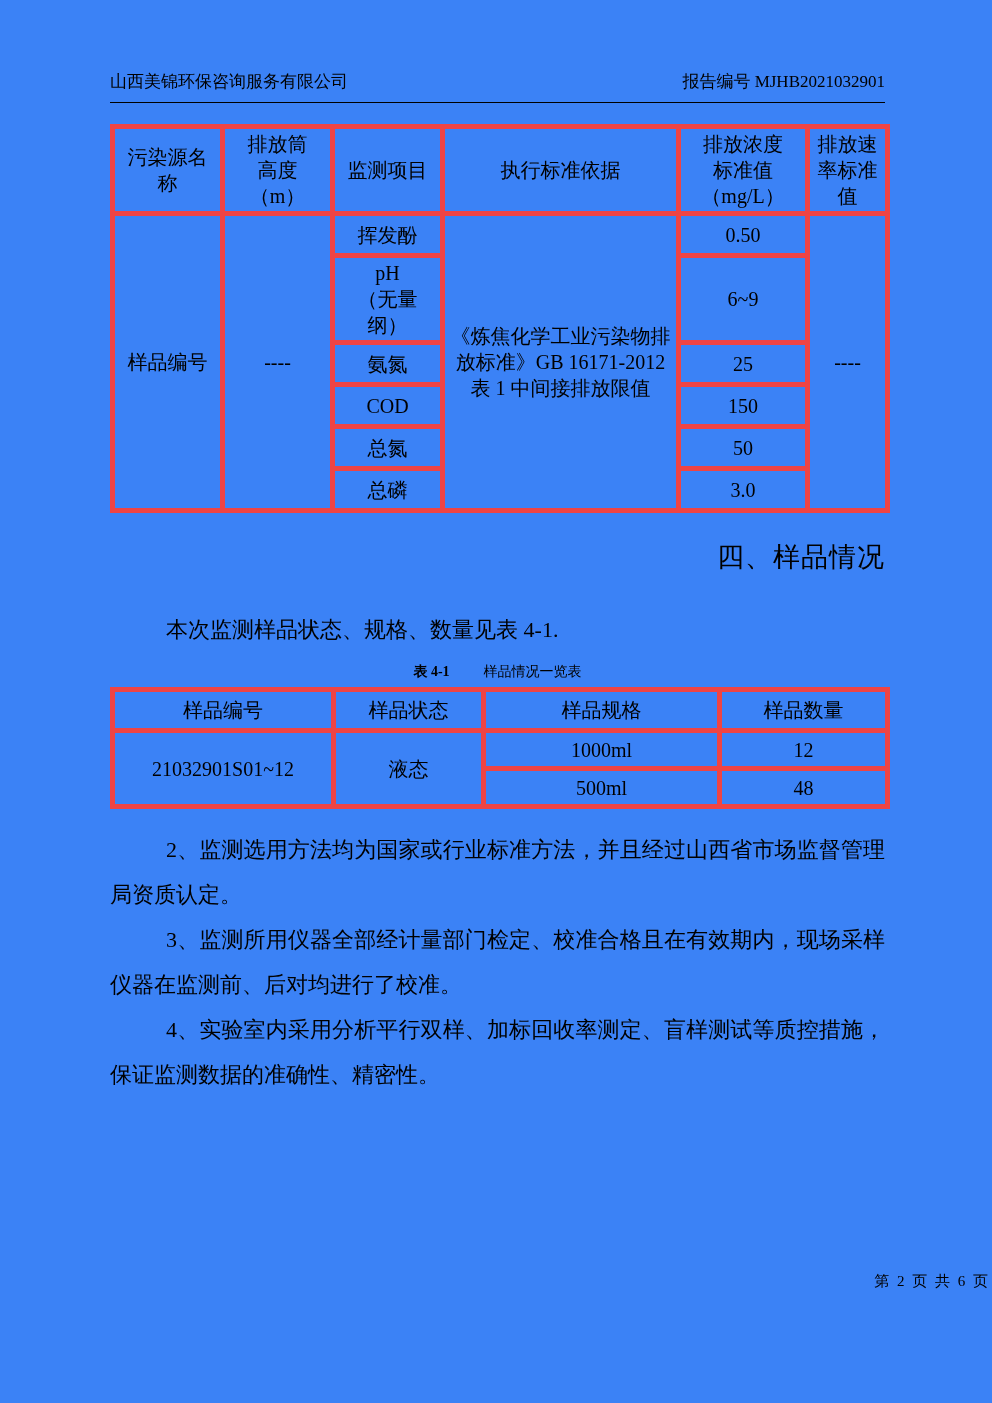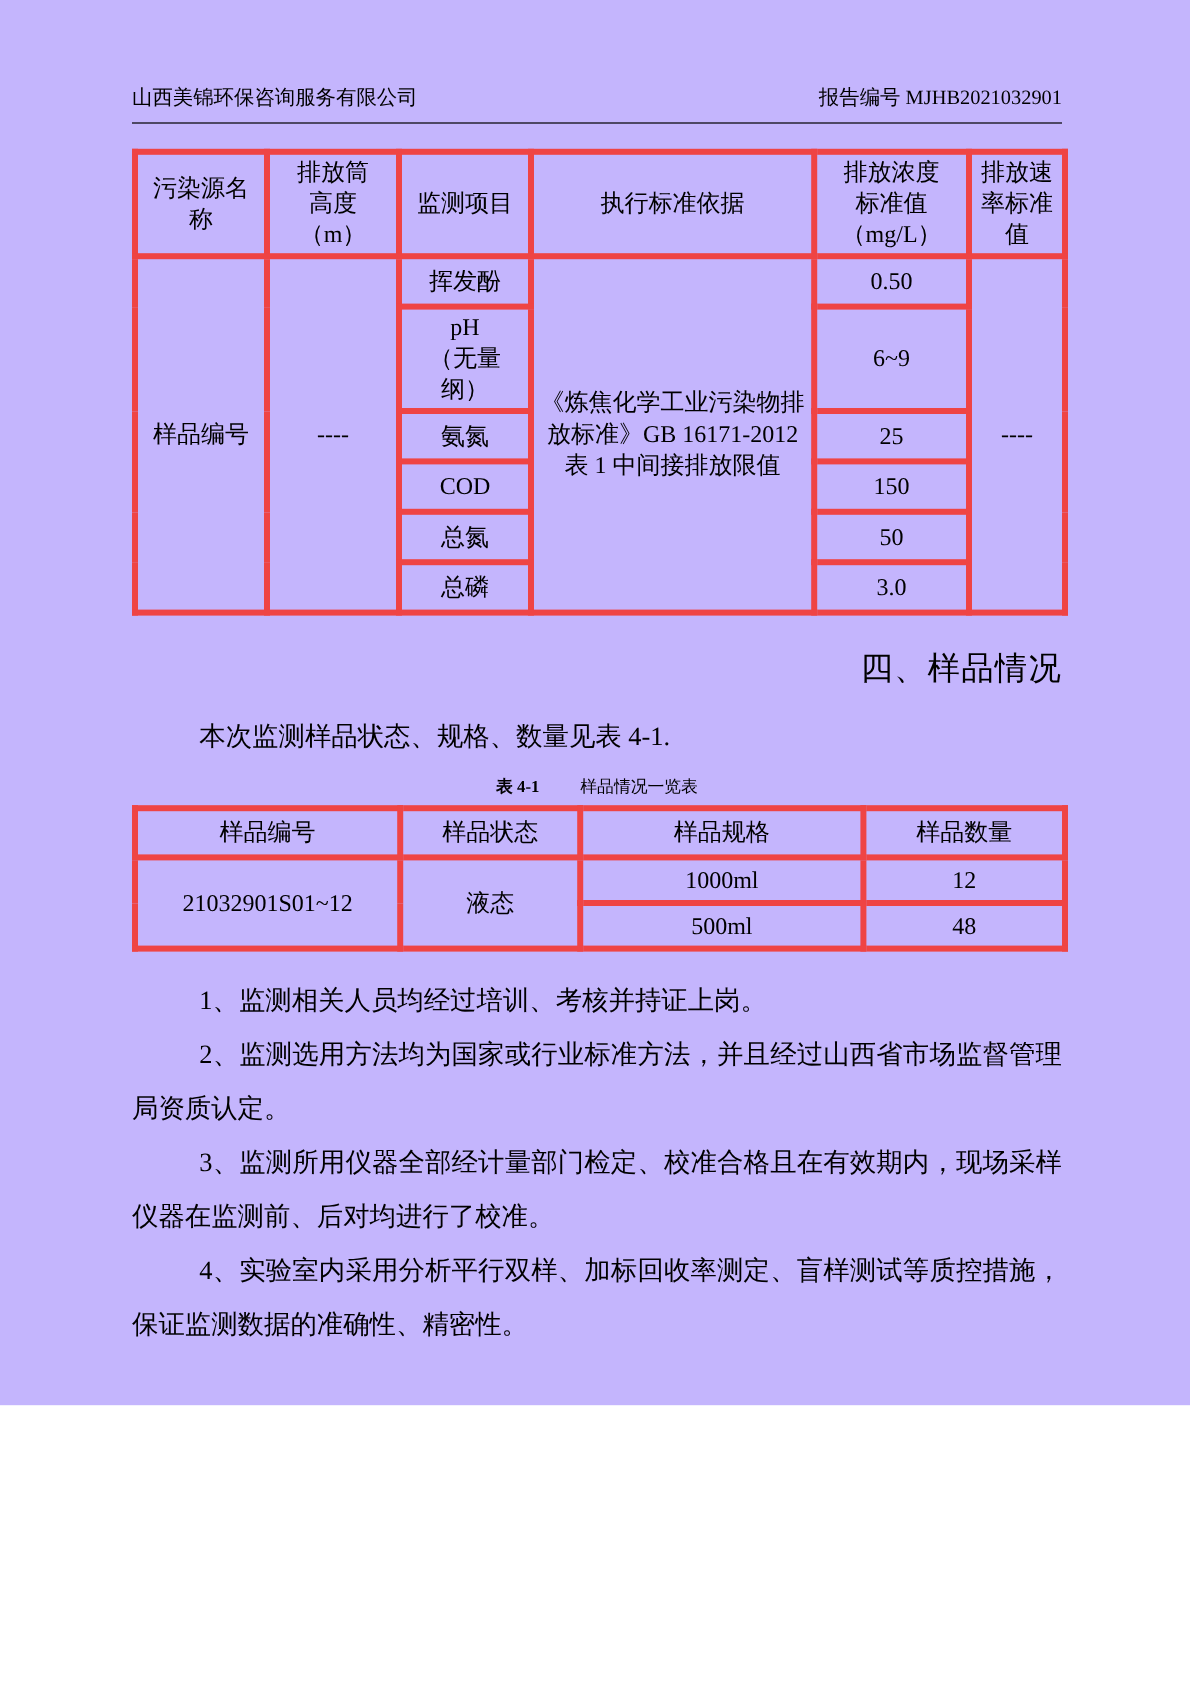--- a/index.html
+++ b/index.html
@@ -5,22 +5,22 @@
   * { box-sizing: border-box; }
   html, body { margin: 0; padding: 0; }
   body {
     width: 992px; height: 1403px;
     background: #ffffff;
     color: #000000;
     font-family: "Liberation Serif", "DejaVu Serif", serif;
   }
   .page {
     position: relative;
-    width: 992px; height: 1171px;
-    background: #c4b5fd;
+    width: 992px; height: 1403px;
+    background: #3b82f6;
     overflow: hidden;
   }
   .content {
     width: 775px;
     margin: 0 auto 0 110px;
   }
   
   .doc-header {
     display: flex;
     justify-content: space-between;
@@ -64,21 +64,21 @@
   .sec5-title { margin-top: 22px; }
   
   .para {
     font-size: 22px;
     line-height: 45px;
     text-align: justify;
     text-indent: 2.55em;
     margin: 0;
   }
   .intro {
-    margin-top: 24px;
+    margin-top: 40px;
     line-height: 30px;
   }
   .sec5-body { margin-top: 18px; }
   
   .caption {
     text-align: center;
     font-size: 14px;
     margin-top: 18px;
   }
   .caption .cap-label { font-weight: bold; margin-right: 34px; }
@@ -188,21 +188,20 @@
       </tr>
       <tr>
         <td>500ml</td>
         <td>48</td>
       </tr>
     </tbody>
       </table>
 
 
     <div class="sec5-body">
-      <p class="para">1、监测相关人员均经过培训、考核并持证上岗。</p>
       <p class="para">2、监测选用方法均为国家或行业标准方法，并且经过山西省市场监督管理局资质认定。</p>
       <p class="para">3、监测所用仪器全部经计量部门检定、校准合格且在有效期内，现场采样仪器在监测前、后对均进行了校准。</p>
       <p class="para">4、实验室内采用分析平行双样、加标回收率测定、盲样测试等质控措施，保证监测数据的准确性、精密性。</p>
     </div>
 
   </div>
 
   <div class="page-footer">第 2 页 共 6 页</div>
 </div>
 

